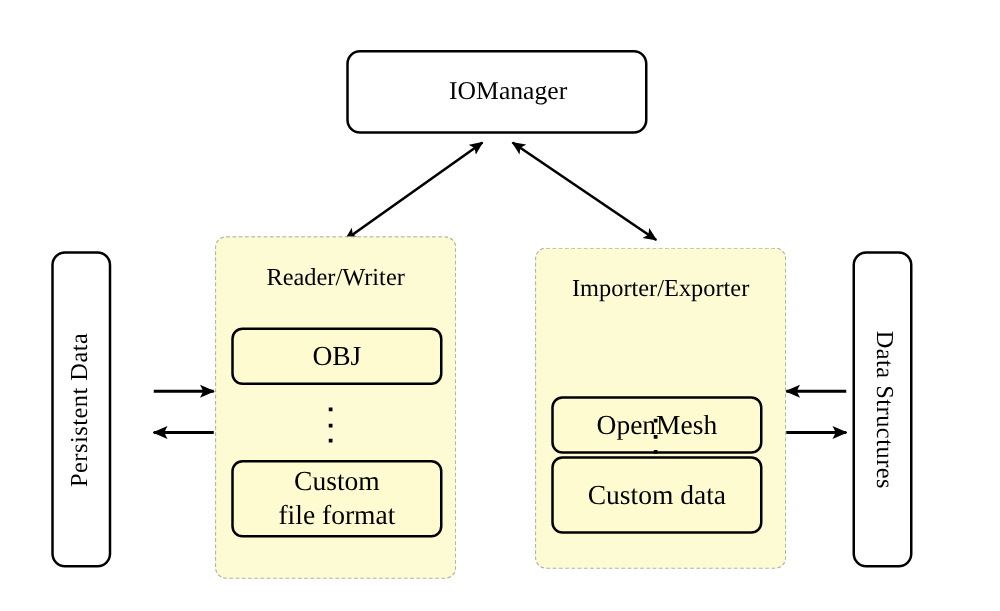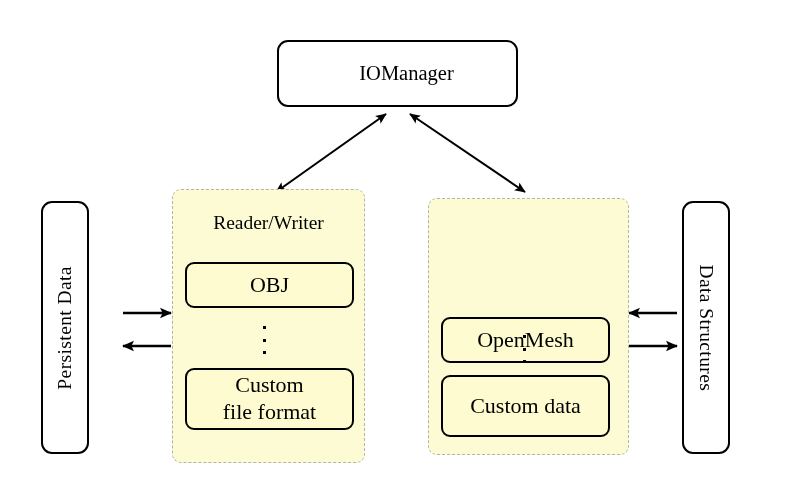--- a/index.html
+++ b/index.html
@@ -157,29 +157,30 @@
     </div>
 
     <div class="node item-box" style="left:12px; top:178px; width:169px; height:62px; flex-direction:column;text-align:center;">
       <span>Custom</span>
       <span>file format</span>
     </div>
   </div>
 
   <div class="group-box" style="left:428px; top:198px; width:201px; height:257px;">
 
+    <div class="group-title" style="top:22px;">Importer/Exporter</div>
 
     <div class="node item-box" style="left:12px; top:72px; width:169px; height:46px;margin-top:46px;">
       <span>OpenMesh</span>
     </div>
 
     <div class="vdots" style="left:93px; top:136px; width:5px; height:28px;">
       <span></span>
         <span></span>
         <span></span>
     </div>
 
-    <div class="node item-box" style="left:12px; top:176px; width:169px; height:62px; flex-direction:column;">
+    <div class="node item-box" style="left:12px; top:166px; width:169px; height:62px; flex-direction:column;">
       <span>Custom data</span>
     </div>
   </div>
 
 </div>
 
 </body></html>

